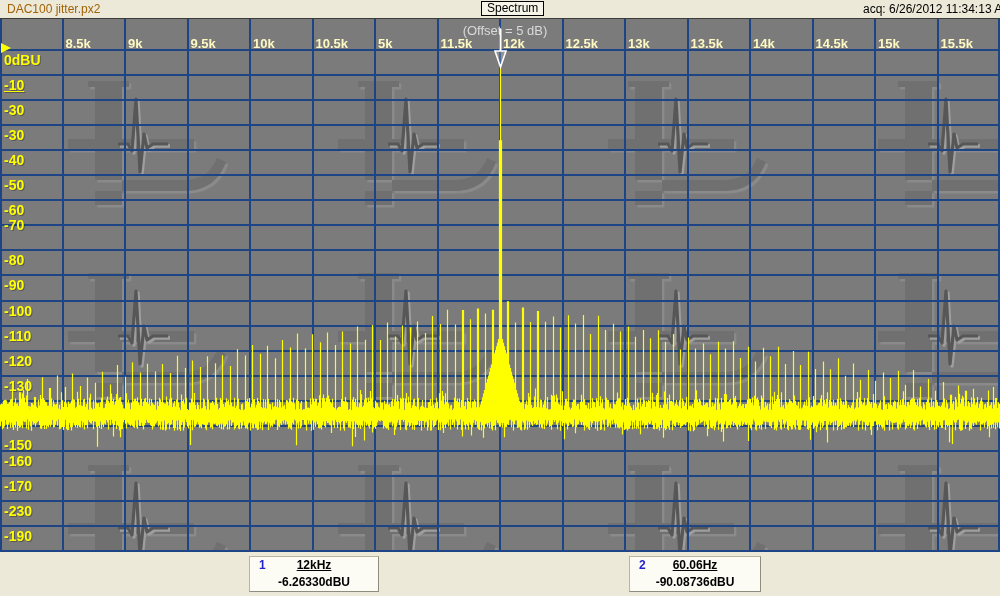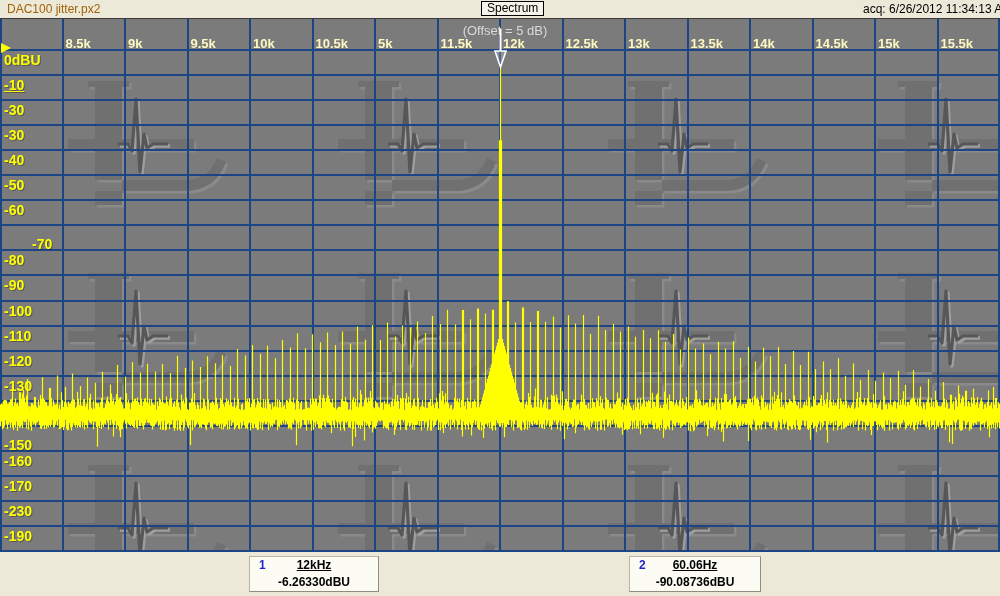--- a/index.html
+++ b/index.html
@@ -180,21 +180,21 @@
         <span class="xlab" style="left: 815.5px;">14.5k</span>
         <span class="xlab" style="left: 878px;">15k</span>
         <span class="xlab" style="left: 940.5px;">15.5k</span>
         <span class="ylab" style="top: 33px;">0dBU</span>
         <span class="ylab" style="top: 58.05px; text-decoration: underline;">-10</span>
         <span class="ylab" style="top: 83.1px;">-30</span>
         <span class="ylab" style="top: 108.15px;">-30</span>
         <span class="ylab" style="top: 133.2px;">-40</span>
         <span class="ylab" style="top: 158.25px;">-50</span>
         <span class="ylab" style="top: 183.3px;">-60</span>
-        <span class="ylab" style="top: 217px; margin-left: 28px;">-70</span>
+        <span class="ylab" style="top: 198px;">-70</span>
         <span class="ylab" style="top: 233.4px;">-80</span>
         <span class="ylab" style="top: 258.45px;">-90</span>
         <span class="ylab" style="top: 283.5px;">-100</span>
         <span class="ylab" style="top: 308.55px;">-110</span>
         <span class="ylab" style="top: 333.6px;">-120</span>
         <span class="ylab" style="top: 358.65px;">-130</span>
         <span class="ylab" style="top: 383.7px;">-140</span>
         <span class="ylab" style="top: 412px; margin-top: 6px;">-150</span>
         <span class="ylab" style="top: 433.8px;">-160</span>
         <span class="ylab" style="top: 458.85px;">-170</span>

